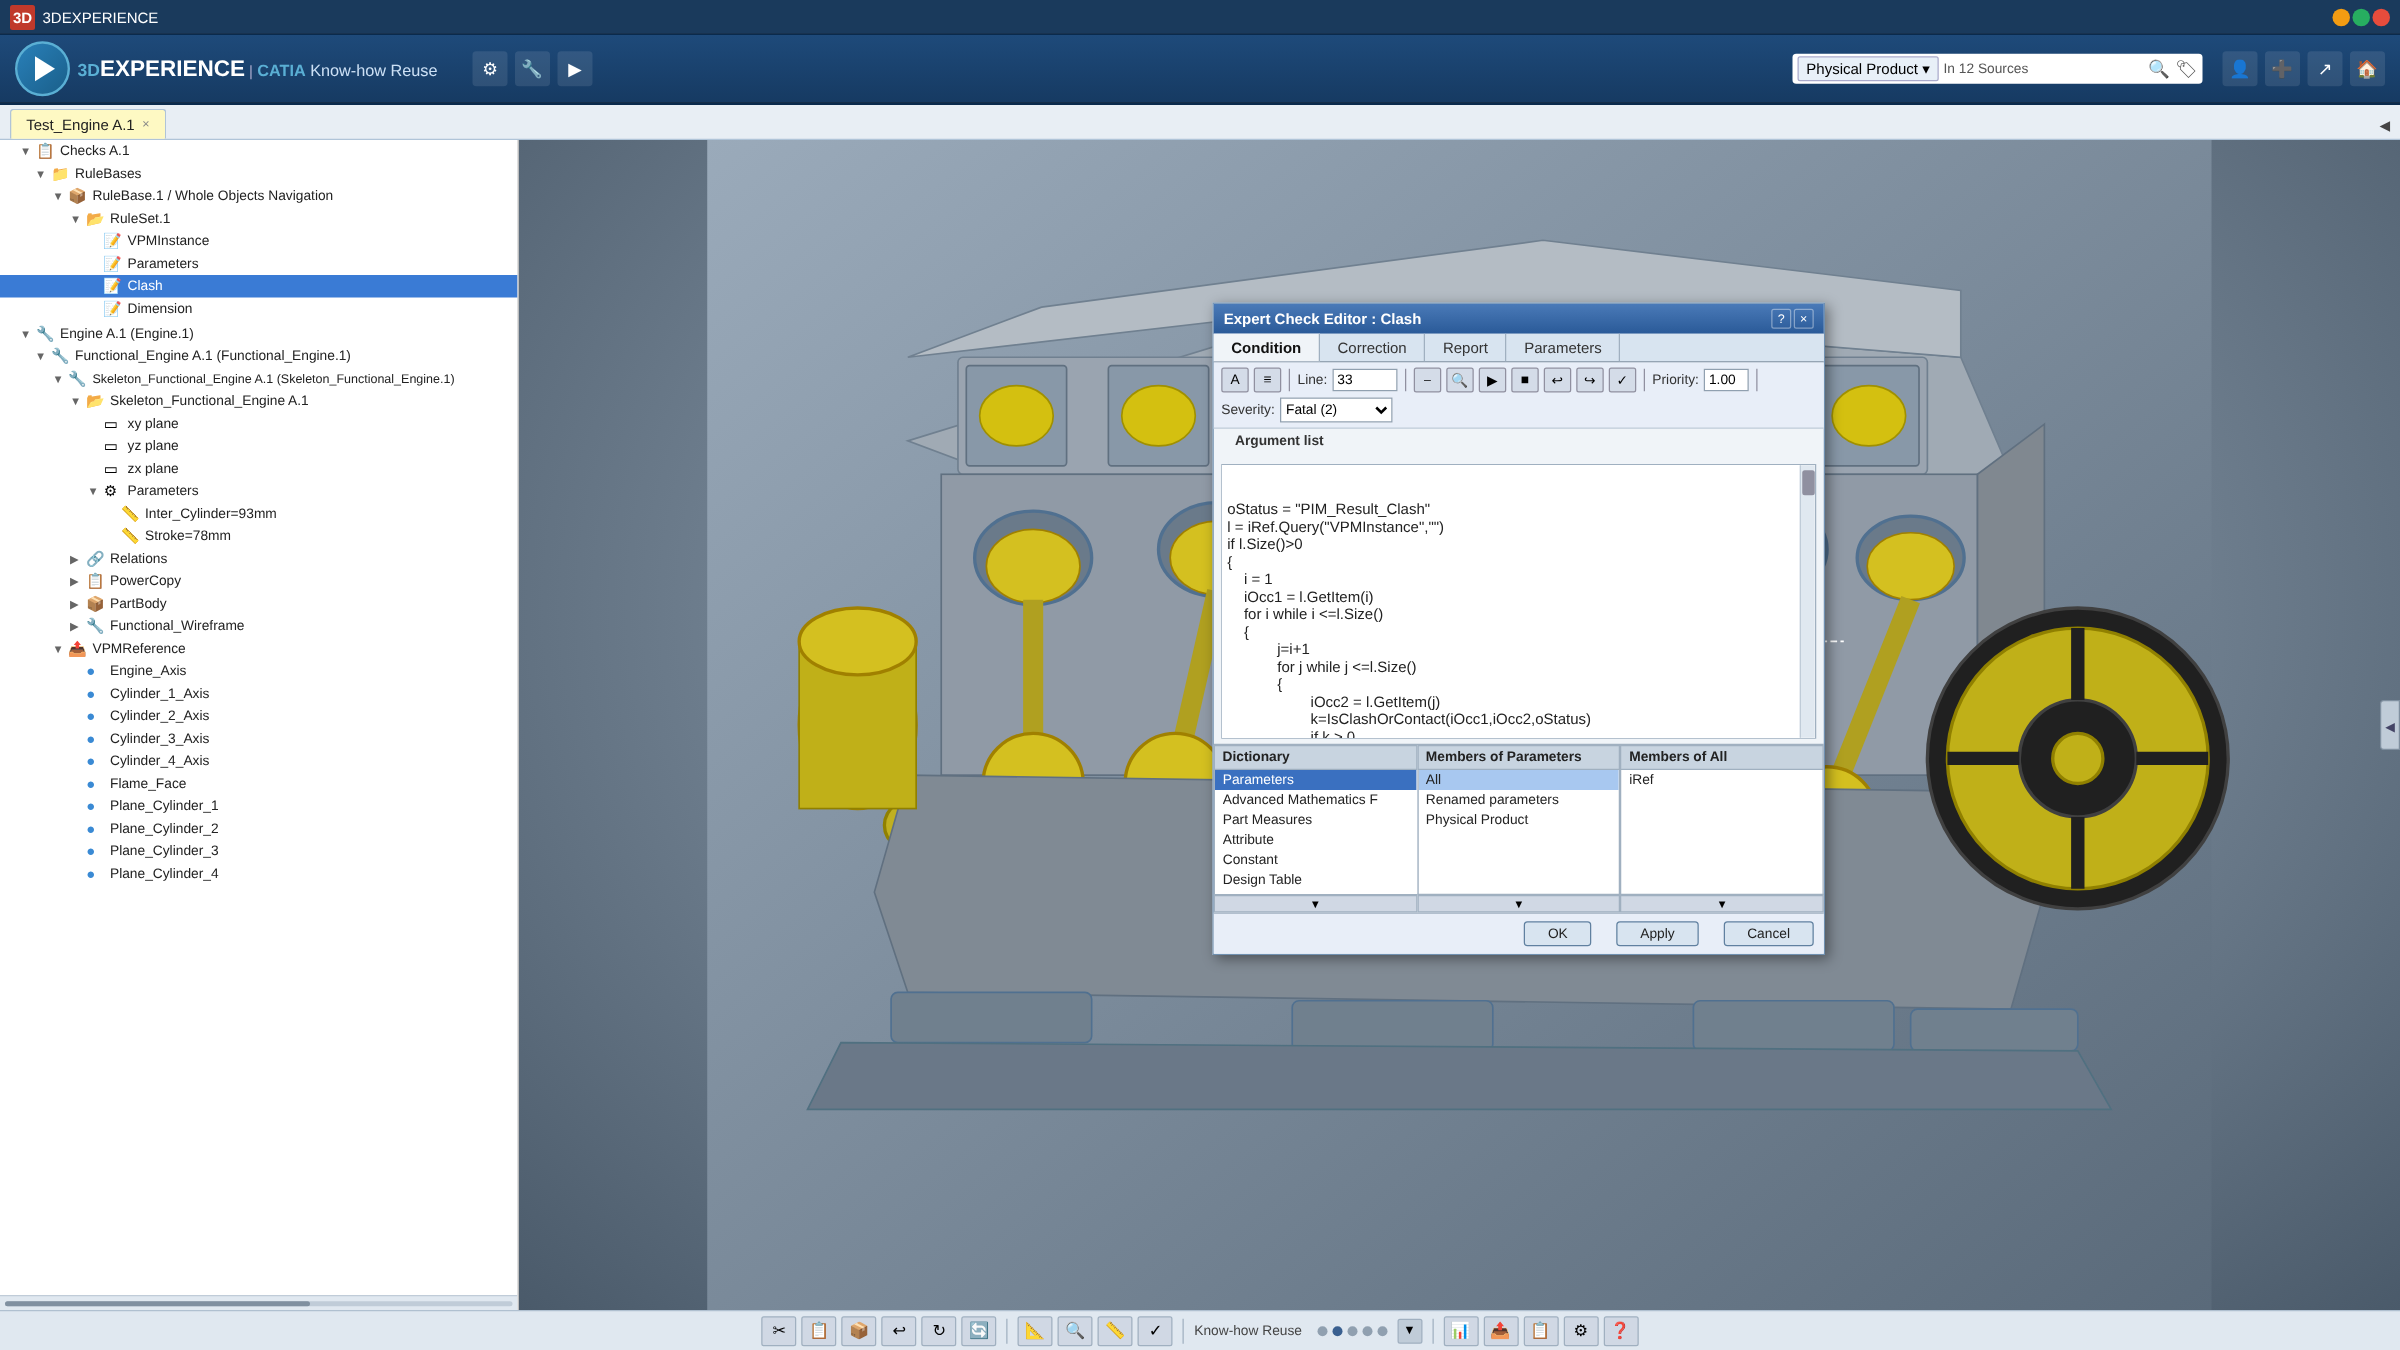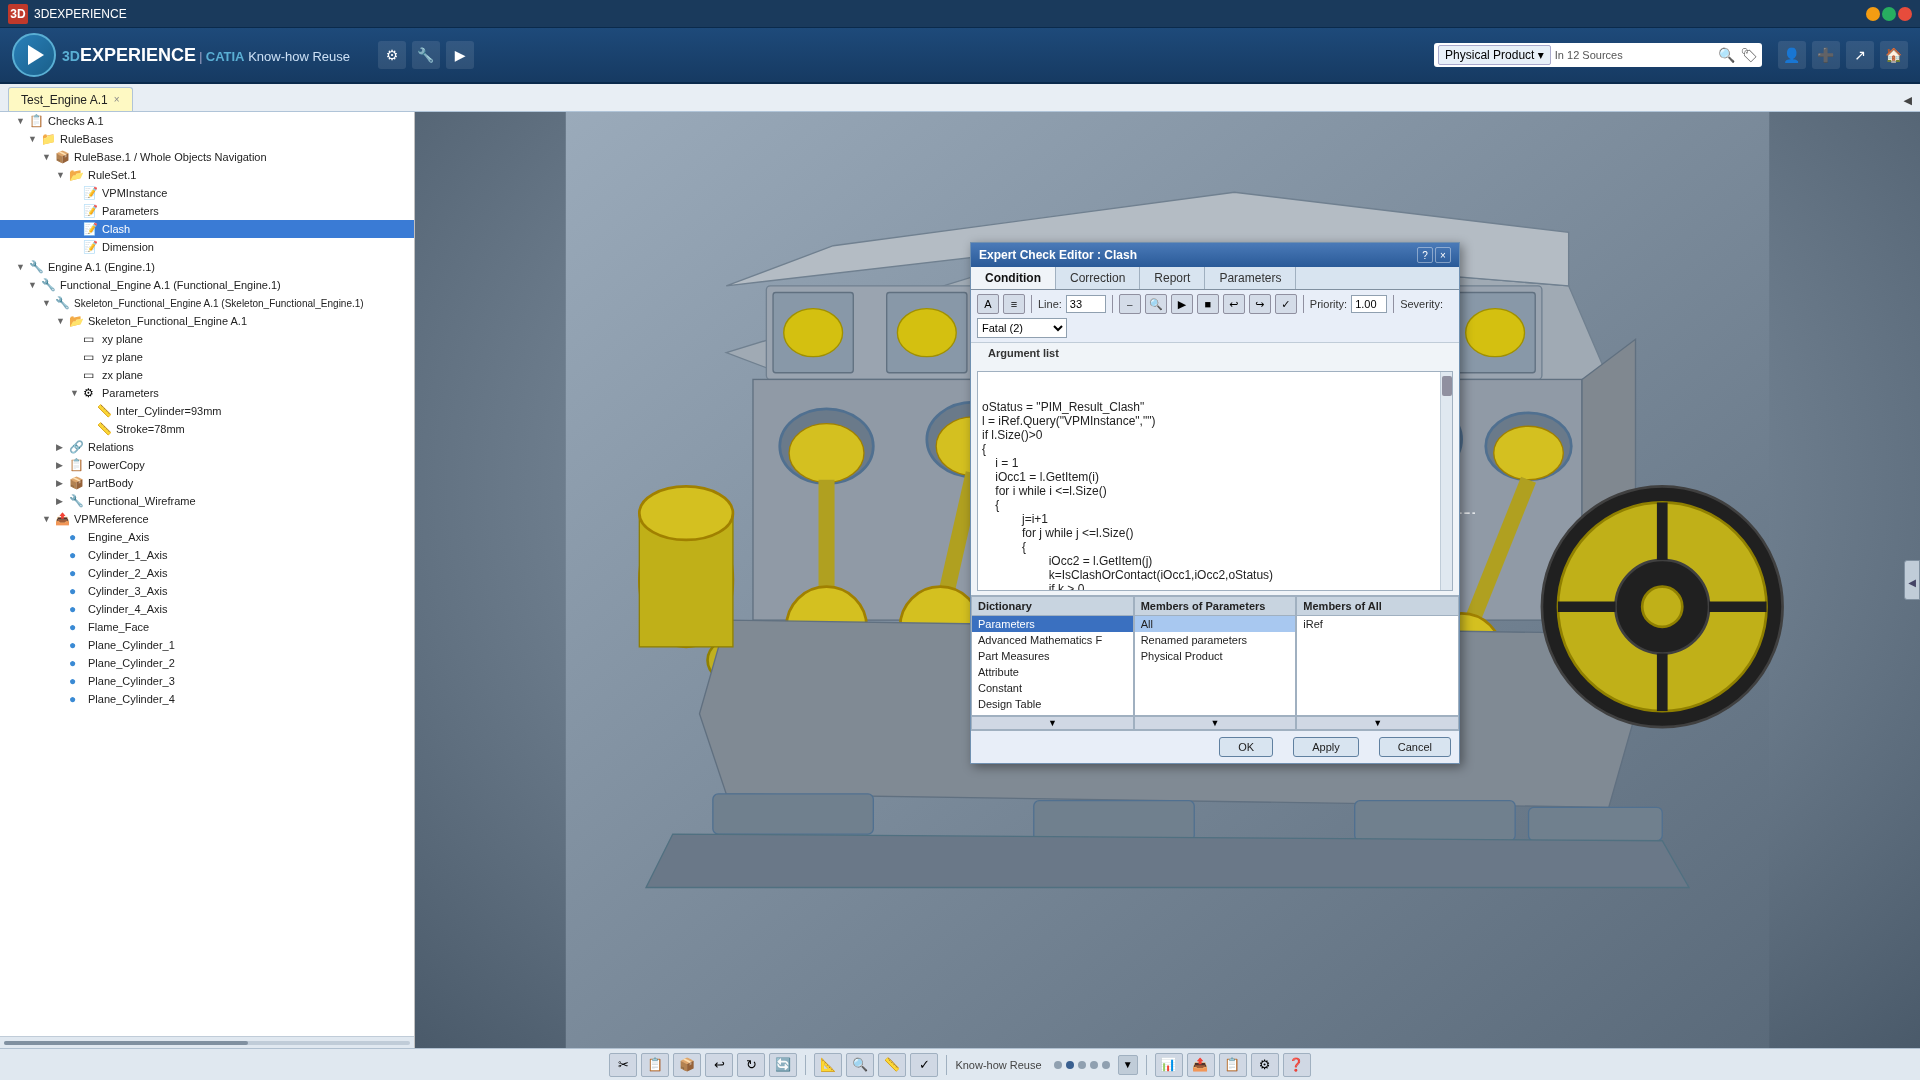--- a/index.html
+++ b/index.html
@@ -93,21 +93,21 @@
 
     
     #dialog .dialog-tabs { display: flex; background: #d8e4f0; border-bottom: 1px solid #8090a0; }
     #dialog .dialog-tab { padding: 4px 14px; font-size: 11px; cursor: pointer; border-right: 1px solid #a0b0c0; color: #333; }
     #dialog .dialog-tab.active { background: #f0f4f8; font-weight: bold; color: #111; }
 
     
     #dialog .dialog-toolbar { display: flex; align-items: center; gap: 4px; padding: 4px 6px; background: #e8eef8; border-bottom: 1px solid #c0ccd8; flex-wrap: wrap; }
     #dialog .dialog-toolbar-btn { width: 22px; height: 20px; background: #d4dce8; border: 1px solid #9090a0; border-radius: 2px; display:flex; align-items:center; justify-content:center; cursor:pointer; font-size:11px; }
     #dialog .dialog-toolbar-label { font-size: 11px; color: #333; }
-    #dialog .dialog-toolbar-input { width: 40px; height: 18px; border: 1px solid #90a0b0; padding: 1px 3px; font-size: 11px; background:white; }
+    #dialog .dialog-toolbar-input { width: 52px; height: 18px; border: 1px solid #90a0b0; padding: 1px 3px; font-size: 11px; background:white; }
     #dialog .dialog-toolbar-sep { width: 1px; height: 18px; background: #9090a0; margin: 0 2px; }
     #dialog .priority-input { width: 36px; }
     #dialog .severity-select { width: 90px; height: 20px; border: 1px solid #90a0b0; font-size: 11px; background:white; }
 
     
     #dialog .arg-section { padding: 4px 6px; margin-left: 11px; }
     #dialog .arg-section-title { font-size: 11px; font-weight: bold; color: #333; margin-bottom: 4px; }
     #dialog .arg-table { width: 100%; border-collapse: collapse; }
     #dialog .arg-table th { background: #c8d4e0; border: 1px solid #a0b0c0; padding: 3px 6px; font-size: 11px; text-align: left; color: #222; }
     #dialog .arg-table td { border: 1px solid #c0ccd8; padding: 3px 6px; font-size: 11px; color: #222; background:white; }

